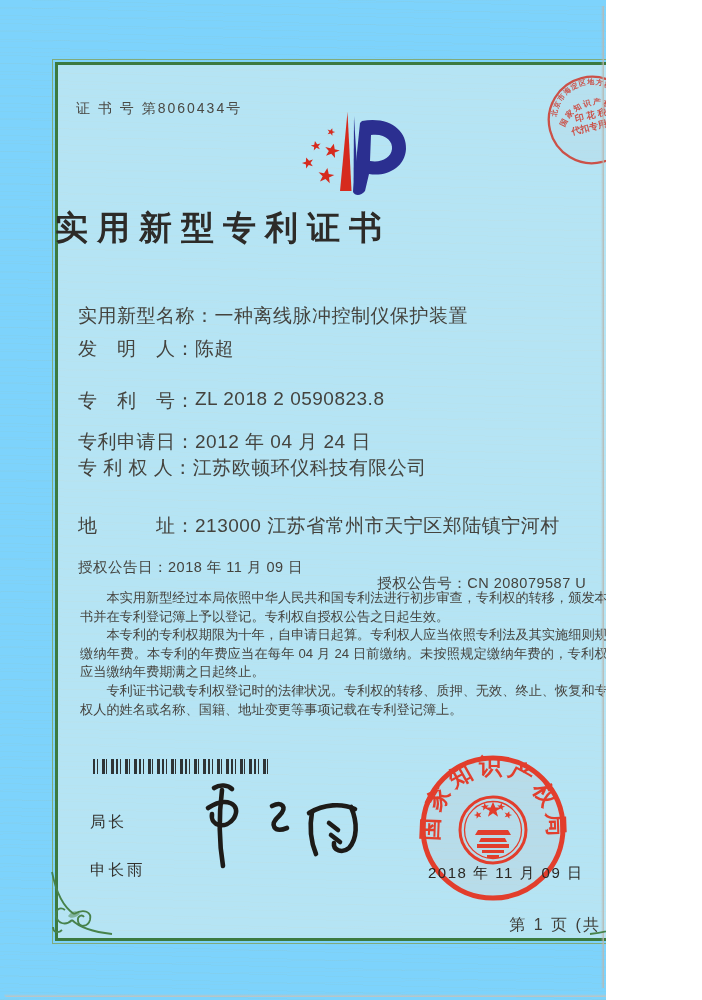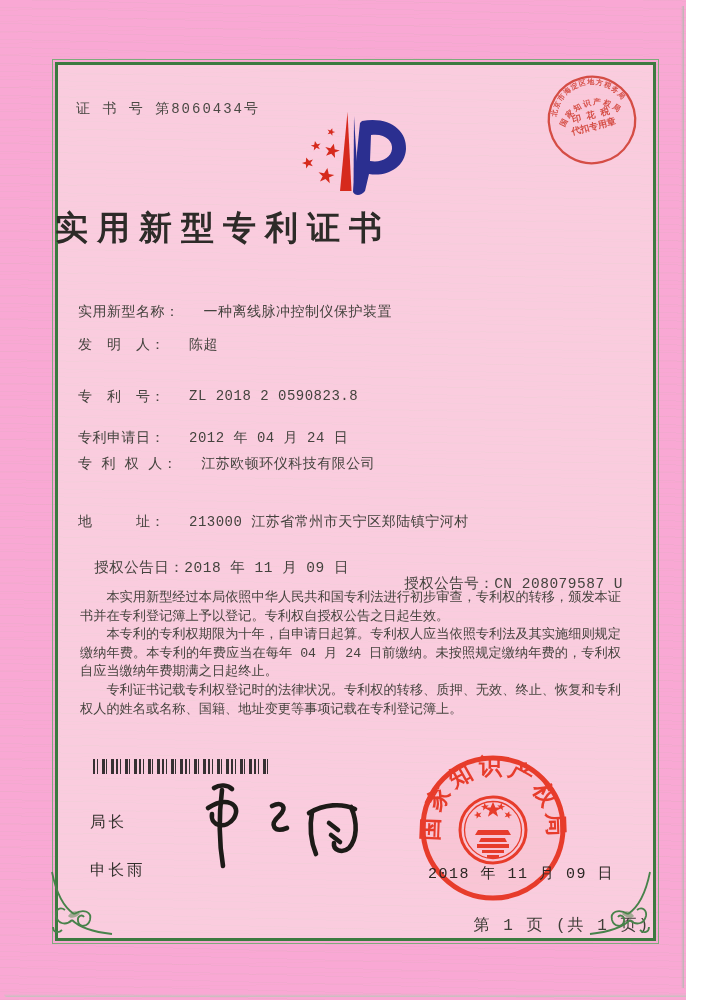--- a/index.html
+++ b/index.html
@@ -1,35 +1,35 @@
 <!DOCTYPE html>
 <html><head>
 <meta charset="utf-8">
 <style>
   html,body{margin:0;padding:0;background:#ffffff;}
-  .scan{position:relative;width:686px;height:1000px;background:#f9a8d4;overflow:hidden;
-        font-family:Liberation Mono, monospace;color:#3f3e3a;}
+  .scan{position:relative;width:606px;height:1000px;background:#7dd3fc;overflow:hidden;
+        font-family:Liberation Sans, sans-serif;color:#3f3e3a;}
   
   .texture{position:absolute;inset:0;pointer-events:none;
     background:
       repeating-linear-gradient(1.5deg, rgba(150,180,140,0.07) 0 1px, rgba(0,0,0,0) 1px 8px),
       repeating-linear-gradient(-1deg, rgba(190,170,130,0.05) 0 1px, rgba(0,0,0,0) 1px 11px);}
   .frame{position:absolute;left:55px;top:62px;width:595px;height:873px;
          border:3px solid #3c7a40;outline:1px solid #7fab7c;outline-offset:2px;
          background:rgba(250,248,236,0.45);}
   .cert-no{position:absolute;left:76px;top:100px;font-size:14px;letter-spacing:2px;color:#4a4944;white-space:pre;}
   .title{position:absolute;left:55px;top:206px;width:595px;text-align:left;
          font-size:33px;font-weight:bold;letter-spacing:9px;color:#2d2b28;}
-  .row{position:absolute;left:78px;width:545px;display:flex;font-size:14px;
-       letter-spacing:0.5px;color:#44433e;white-space:pre;gap:24px;}
+  .row{position:absolute;left:78px;width:545px;display:flex;font-size:19px;
+       letter-spacing:0.5px;color:#44433e;white-space:pre;}
   .row .lab{flex:0 0 auto;}
   .row .val{flex:0 0 auto;}
   .grant{position:absolute;left:78px;top:558px;width:545px;display:flex;font-size:14.5px;
          letter-spacing:0.5px;color:#44433e;white-space:pre;}
-  .grant .left{width:272px;display:inline-flex;justify-content:flex-end;}
+  .grant .left{width:272px;display:inline-flex;}
   .paras{position:absolute;left:80px;top:589px;width:541px;font-size:13.2px;
          line-height:18.6px;text-align:justify;color:#46443f;}
   .paras p{margin:0;text-indent:2em;}
   .barcode{position:absolute;left:93px;top:759px;width:178px;height:15px;
     background:repeating-linear-gradient(90deg,
       #1c1c1c 0 2px, rgba(0,0,0,0) 2px 4px,
       #1c1c1c 4px 5px, rgba(0,0,0,0) 5px 9px,
       #1c1c1c 9px 12px, rgba(0,0,0,0) 12px 13px,
       #1c1c1c 13px 14px, rgba(0,0,0,0) 14px 18px,
       #1c1c1c 18px 21px, rgba(0,0,0,0) 21px 23px);

